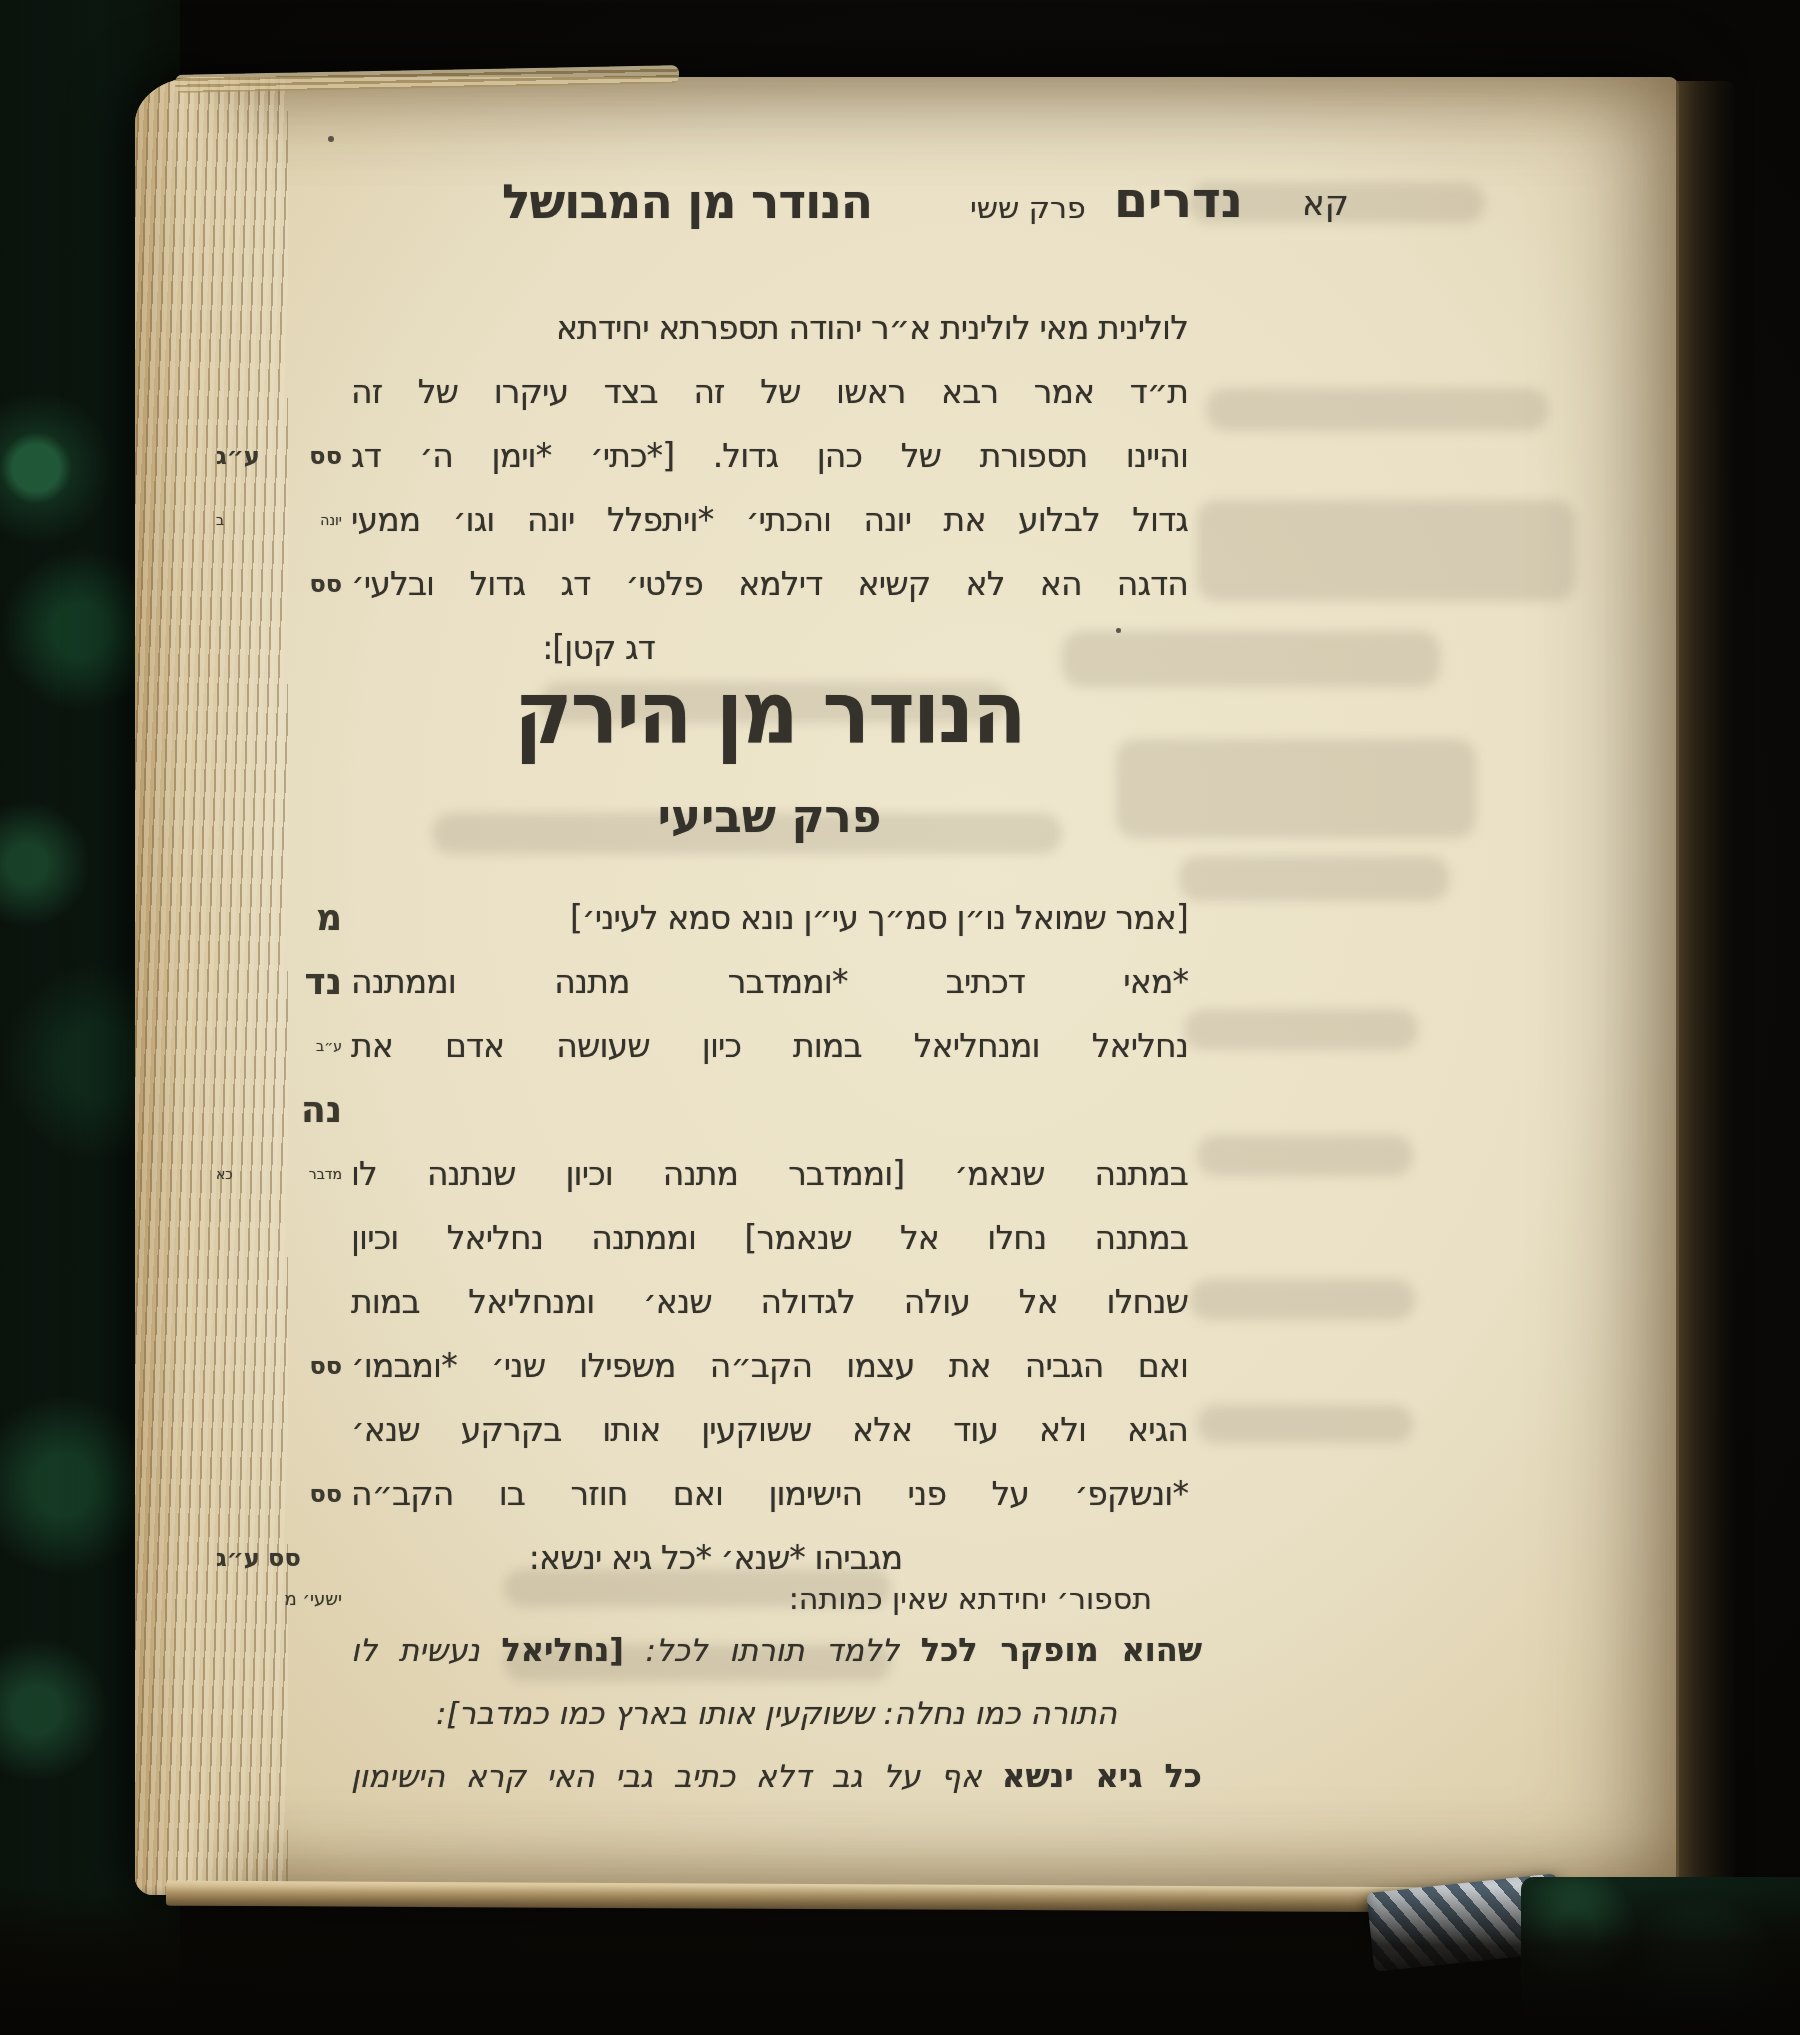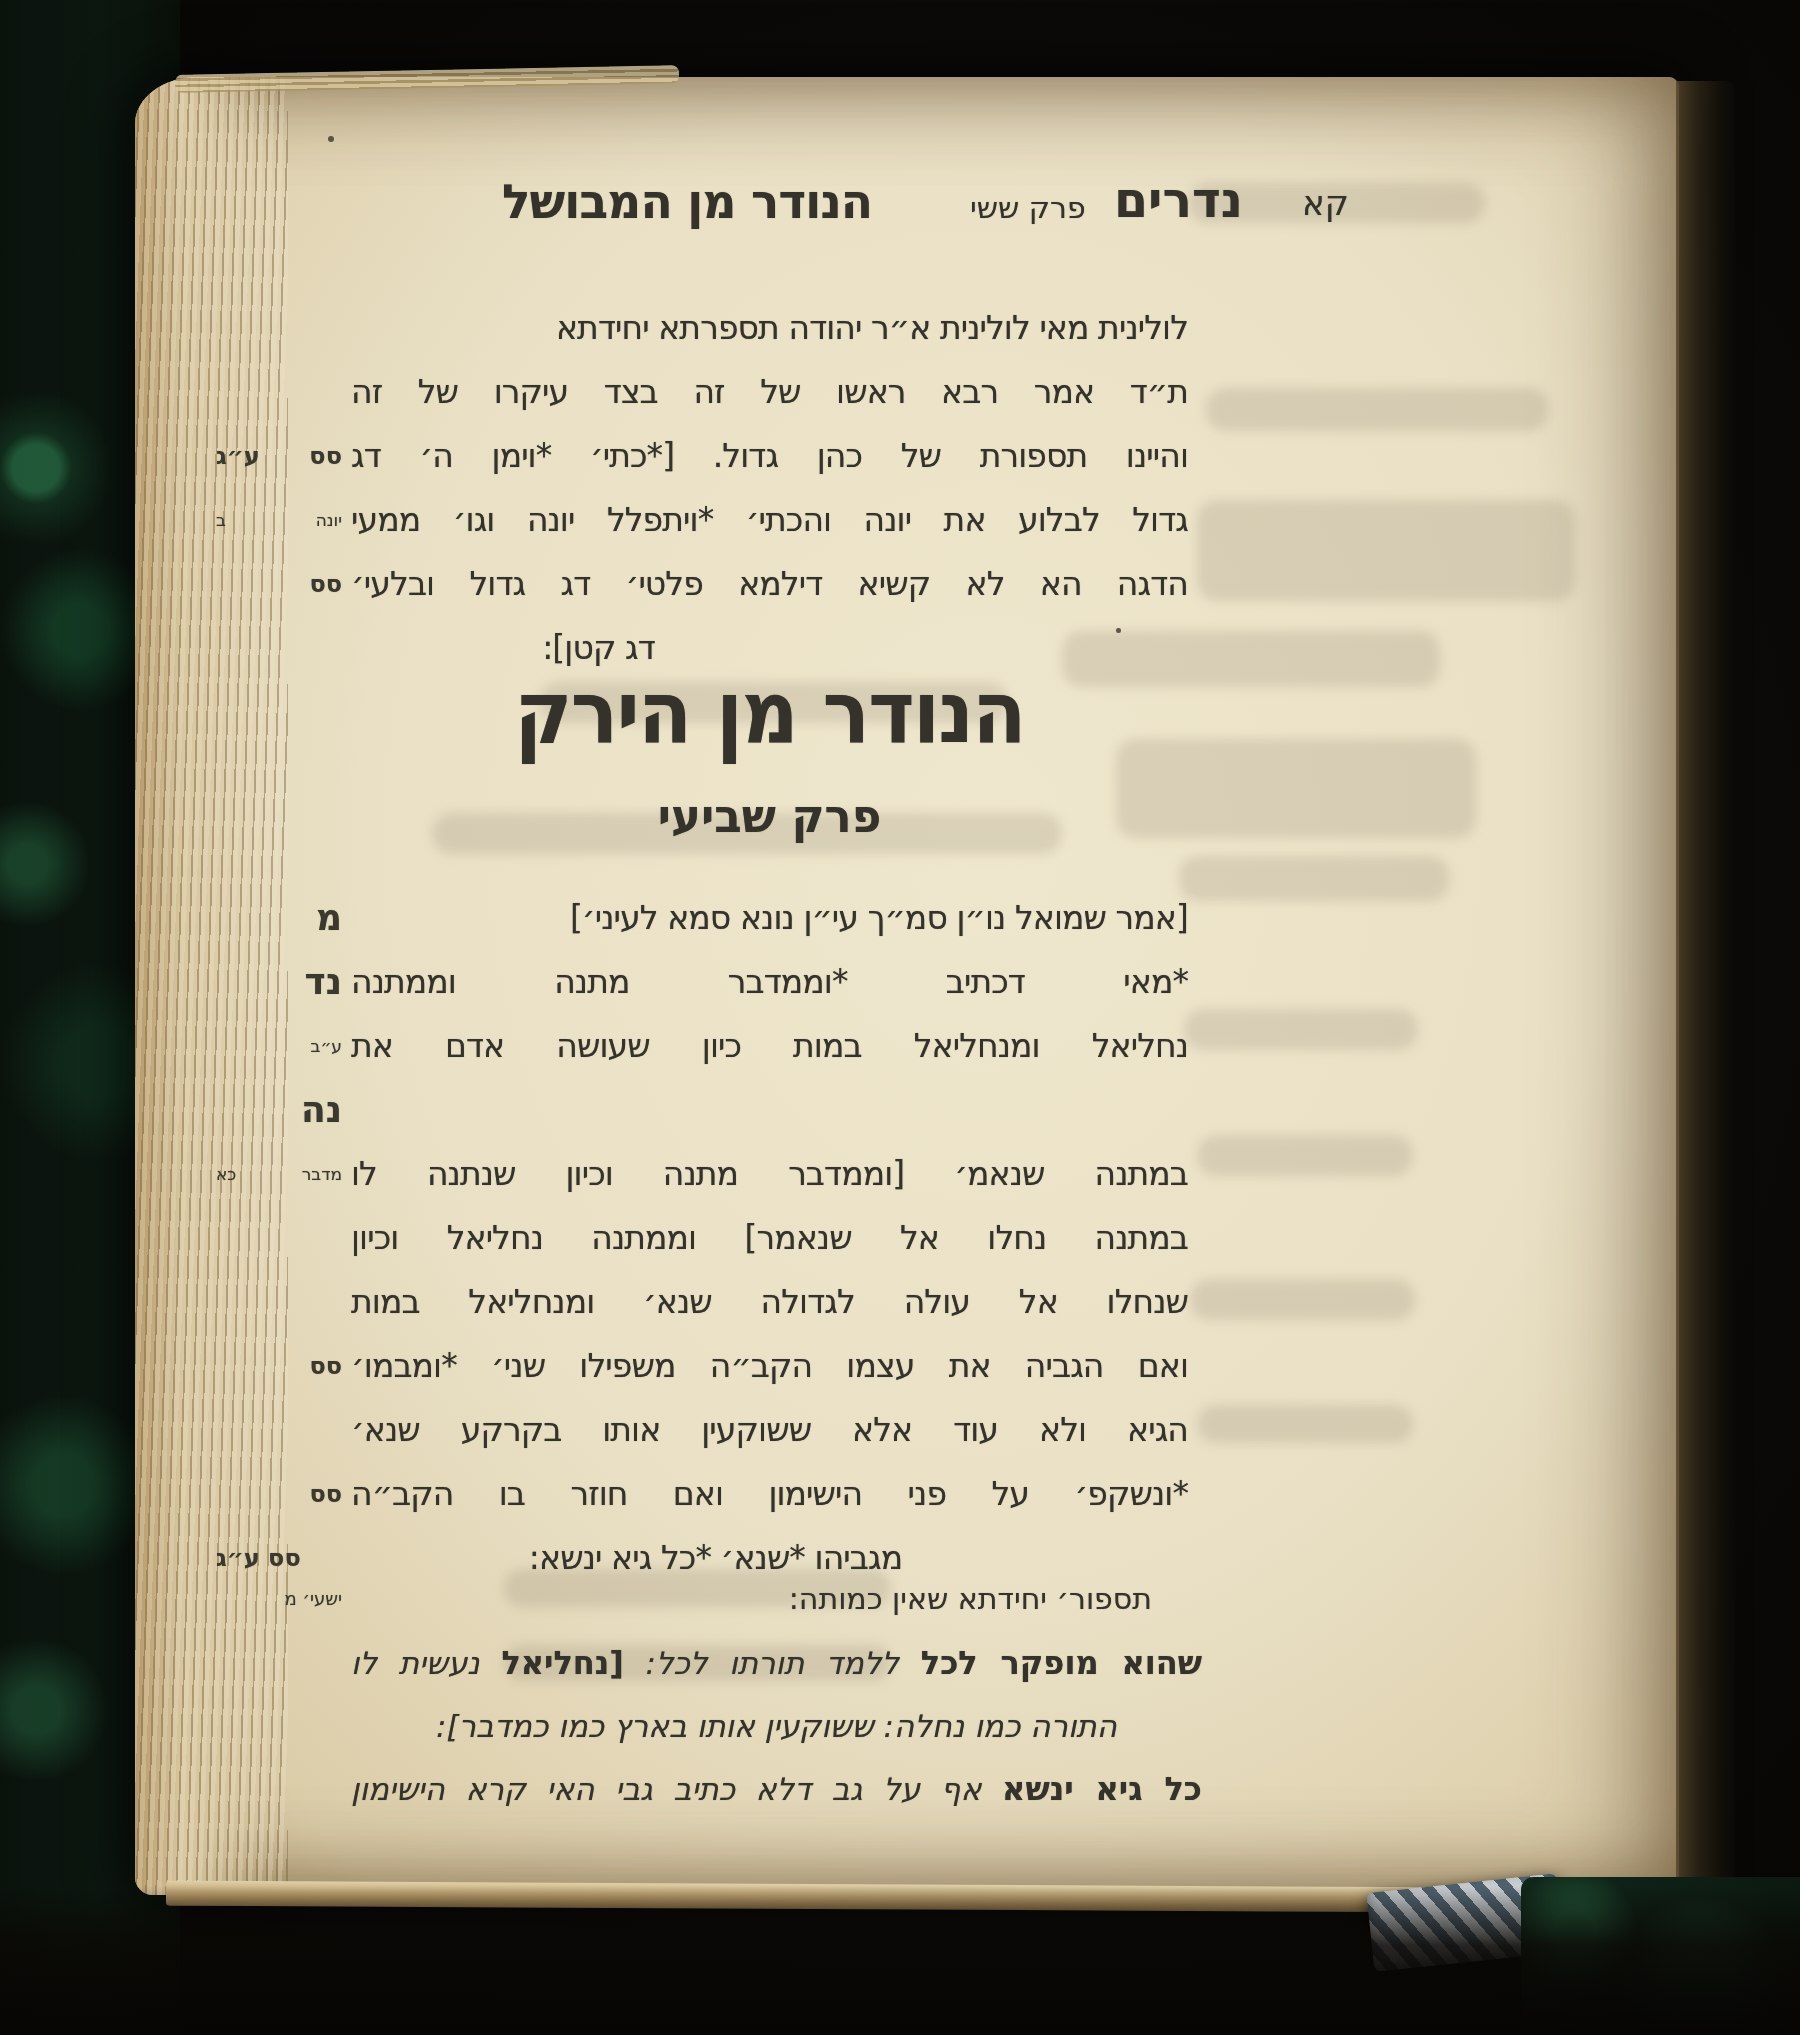--- a/index.html
+++ b/index.html
@@ -77,34 +77,34 @@
     color:var(--ink);text-shadow:0 0 0.9px rgba(48,46,38,.6);}
   .line.full{white-space:normal;text-align:justify;text-align-last:justify;}
   .line.close{text-align:center;padding-right:108px;}
   .line.close2{text-align:center;padding-right:342px;}
   .line.center{text-align:center;}
 
   .gloss{position:absolute;left:-135px;top:0;width:126px;direction:rtl;text-align:right;
     letter-spacing:0;color:#3b382e;text-shadow:0 0 0.9px rgba(48,46,38,.5);}
   .gloss.big{font-size:36px;font-weight:700;line-height:64px;}
   .gloss.med{font-size:24px;line-height:64px;font-weight:700;}
-  .gloss.small{font-size:17px;line-height:64px;}
+  .gloss.small{font-size:14px;line-height:64px;}
   .gloss.far{text-align:left;}
 
   .sec-title{position:absolute;left:216px;top:590px;width:837px;text-align:center;direction:rtl;
     font-size:79px;font-weight:700;letter-spacing:-1.8px;transform:scaleY(1.1);}
   .sec-sub{position:absolute;left:216px;top:713px;width:837px;text-align:center;direction:rtl;
     font-size:45px;font-weight:700;}
 
   .intro{position:absolute;left:216px;top:1494px;width:851px;height:56px;line-height:56px;
     direction:rtl;text-align:right;padding-right:50px;font-size:30px;box-sizing:border-box;}
   .intro .gloss{top:5.4px;font-size:18px;line-height:45px;text-align:right;}
 
   .commentary{left:216px;top:1555px;width:851px;}
-  .commentary .line{height:63px;line-height:62px;font-size:31px;font-style:italic;letter-spacing:0;}
+  .commentary .line{height:63px;line-height:36px;font-size:31px;font-style:italic;letter-spacing:0;}
   .commentary .lead{font-style:normal;font-weight:700;font-size:32px;}
 </style>
 </head>
 <body>
 
 <div class="scene">
 
   <div class="cover-left"></div>
 
   <div class="page hebrew">

